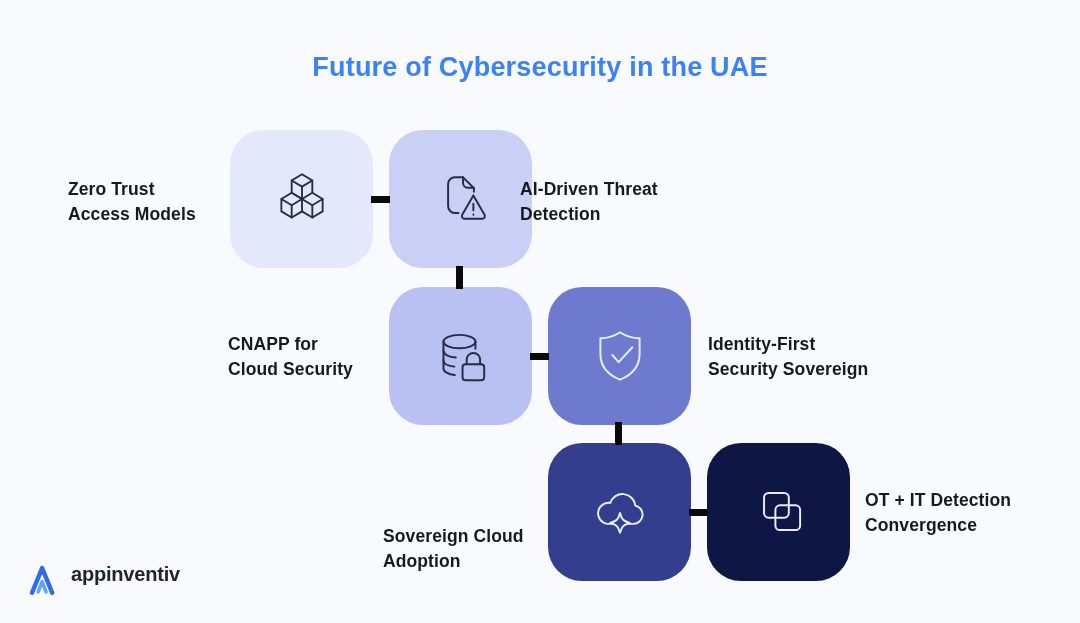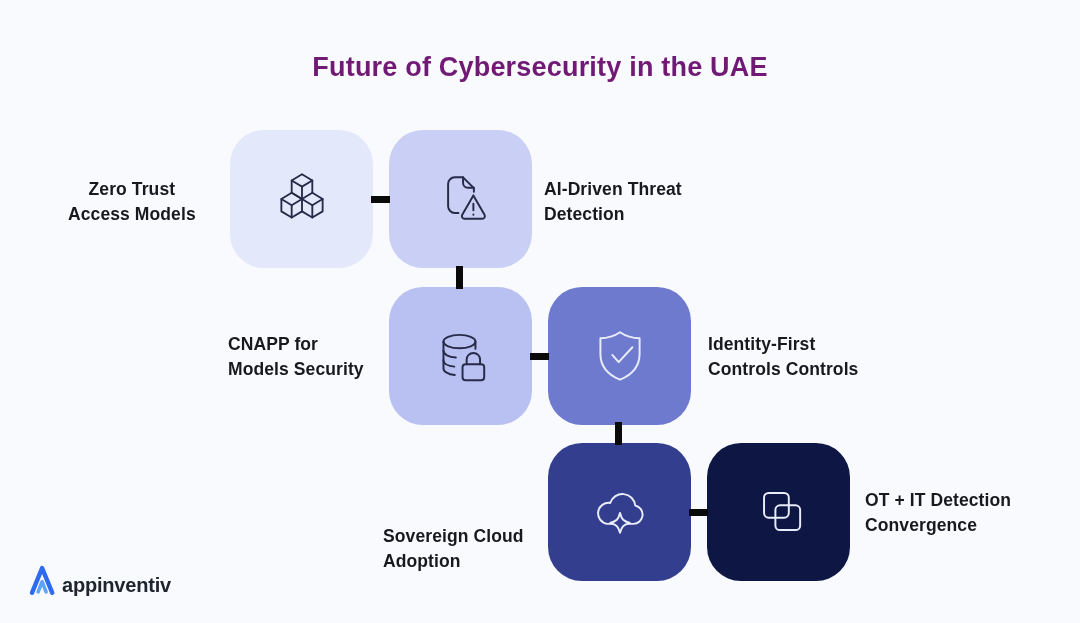--- a/index.html
+++ b/index.html
@@ -1,48 +1,48 @@
 <!DOCTYPE html>
 <html><head>
 <meta charset="utf-8">
 <style>
   html,body{margin:0;padding:0;}
   body{font-family:"Liberation Sans","DejaVu Sans",sans-serif;background:#eef1f8;}
   .canvas{position:relative;width:1080px;height:623px;background:#f8fafe;overflow:hidden;}
 
   .title{position:absolute;left:0;top:52px;width:100%;text-align:center;
-         font-size:27px;font-weight:700;color:#701a75;letter-spacing:.2px;}
+         font-size:27px;font-weight:700;color:#3b82f6;letter-spacing:.2px;}
 
   .node{position:absolute;width:143px;height:138px;border-radius:34px;
         display:flex;align-items:center;justify-content:center;}
   .n1{left:230px;top:130px;}
   .n2{left:389px;top:130px;}
   .n3{left:389px;top:287px;}
   .n4{left:548px;top:287px;}
   .n5{left:548px;top:443px;}
   .n6{left:707px;top:443px;}
   .node svg{display:block;}
 
   .conn{position:absolute;background:#0a0a0a;}
   .c1{left:371px;top:196px;width:19px;height:7px;}
   .c2{left:456px;top:266px;width:7px;height:23px;}
   .c3{left:530px;top:353px;width:19px;height:7px;}
   .c4{left:615px;top:422px;width:7px;height:23px;}
   .c5{left:689px;top:509px;width:19px;height:7px;}
 
   .label{position:absolute;font-size:17.5px;font-weight:600;color:#17191e;
          line-height:25px;white-space:pre-line;letter-spacing:.1px;}
-  .l1{left:68px;top:177px;text-align:center;}
-  .l2{left:544px;top:177px;}
+  .l1{left:68px;top:177px;}
+  .l2{left:520px;top:177px;}
   .l3{left:228px;top:332px;}
   .l4{left:708px;top:332px;}
   .l5{left:383px;top:488px;margin-top:36px;}
   .l6{left:865px;top:488px;}
 
-  .logo{position:absolute;left:28px;top:563px;display:flex;align-items:flex-end;gap:4px;}
+  .logo{position:absolute;left:28px;top:563px;display:flex;align-items:flex-start;gap:13px;}
   .logo-text{font-size:20px;font-weight:600;color:#20242e;letter-spacing:-.2px;}
 </style>
 </head>
 <body>
 
 <div class="canvas">
 
   <div class="title">Future of Cybersecurity in the UAE</div>
 
   <div class="node n1" style="background-color: rgb(228, 232, 251);">
@@ -106,23 +106,23 @@
   <div class="conn c2"></div>
   <div class="conn c3"></div>
   <div class="conn c4"></div>
   <div class="conn c5"></div>
 
   <div class="label l1">Zero Trust
 Access Models</div>
   <div class="label l2">AI-Driven Threat
 Detection</div>
   <div class="label l3">CNAPP for
-Models Security</div>
+Cloud Security</div>
   <div class="label l4">Identity-First
-Controls Controls</div>
+Security Sovereign</div>
   <div class="label l5">Sovereign Cloud
 Adoption</div>
   <div class="label l6">OT + IT Detection
 Convergence</div>
 
   <div class="logo">
     <svg width="30" height="34" viewBox="0 0 34 36" fill="none">
       <path d="M4.5 32.5 L16 4.5 L27.5 32.5" stroke="#2f6bf0" stroke-width="5" stroke-linecap="round" stroke-linejoin="round"></path>
       <path d="M11.5 31.5 L16 20 L20.5 31.5" stroke="#5ea3f7" stroke-width="4" stroke-linecap="round" stroke-linejoin="round"></path>
     </svg>

